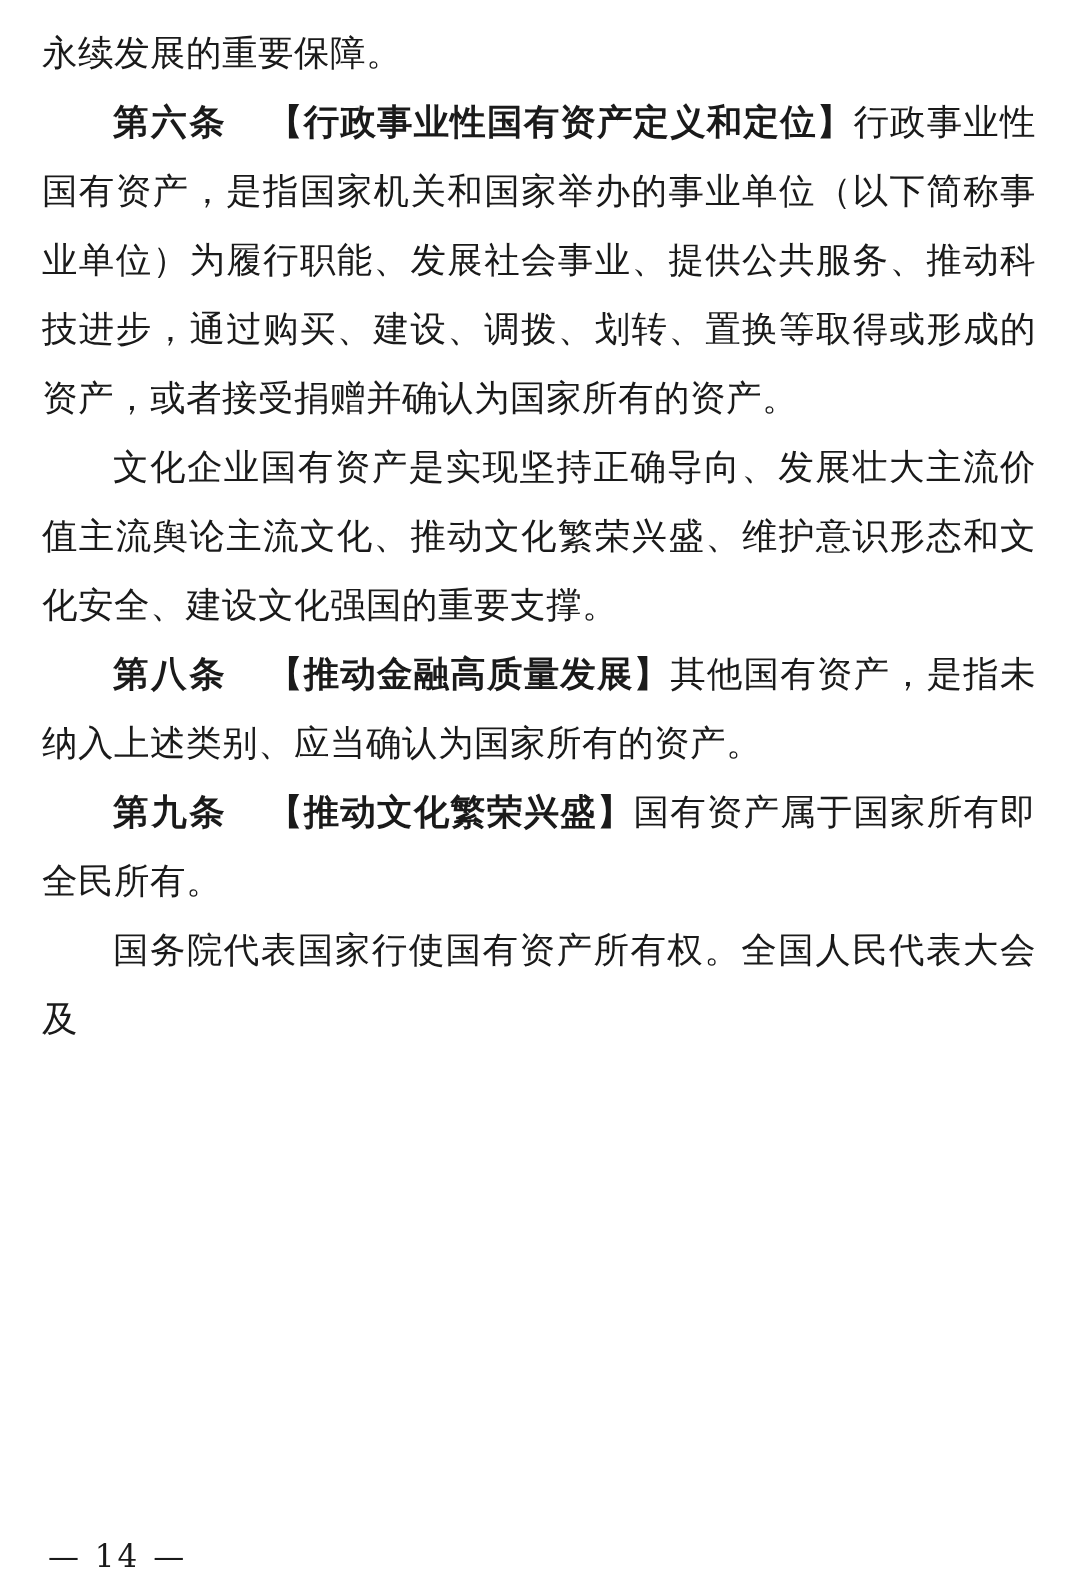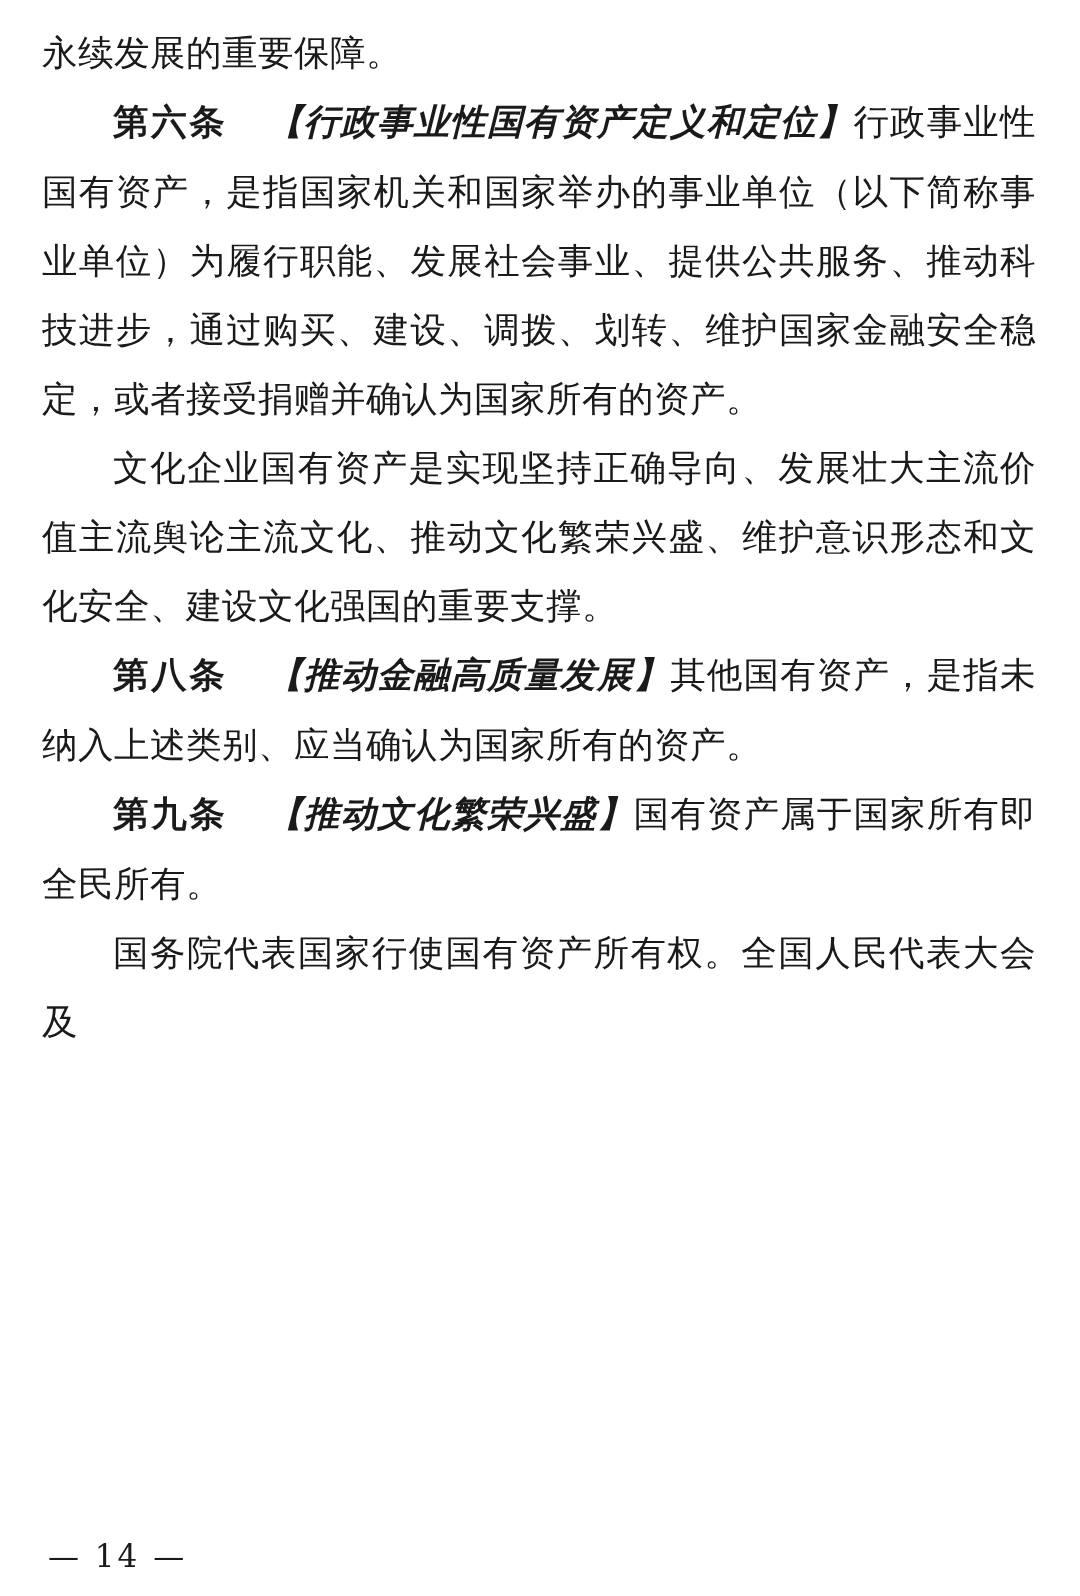--- a/index.html
+++ b/index.html
@@ -34,25 +34,23 @@
   .para {
     margin: 0;
     text-indent: 0;
   }
   .para.indent {
     text-indent: 2em;
   }
   .article-label {
     font-weight: 700;
     letter-spacing: 2px;
-    font-family: Liberation Serif, serif;
   }
   .bracket-term {
     font-weight: 700;
-    font-style: italic;
   }
   .gap {
     display: inline-block;
     width: 1.1em;
   }
   .footer {
     position: absolute;
     left: 0;
     right: 4px;
     bottom: 22px;
@@ -68,21 +66,21 @@
 
 <div class="page">
 
   <div class="body-text">
 
     <p class="para">
       <span>永续发展的重要保障。</span>
     </p>
 
     <p class="para indent">
-      <span class="article-label">第六条</span><span class="gap"></span><span class="bracket-term">【行政事业性国有资产定义和定位】</span><span>行政事业性国有资产，是指国家机关和国家举办的事业单位（以下简称事业单位）为履行职能、发展社会事业、提供公共服务、推动科技进步，通过购买、建设、调拨、划转、维护国家金融安全稳定，或者接受捐赠并确认为国家所有的资产。</span>
+      <span class="article-label">第六条</span><span class="gap"></span><span class="bracket-term">【行政事业性国有资产定义和定位】</span><span>行政事业性国有资产，是指国家机关和国家举办的事业单位（以下简称事业单位）为履行职能、发展社会事业、提供公共服务、推动科技进步，通过购买、建设、调拨、划转、置换等取得或形成的资产，或者接受捐赠并确认为国家所有的资产。</span>
     </p>
 
 
 
 
     <p class="para indent">
       <span>文化企业国有资产是实现坚持正确导向、发展壮大主流价值主流舆论主流文化、推动文化繁荣兴盛、维护意识形态和文化安全、建设文化强国的重要支撑。</span>
     </p>
 
     <p class="para indent">

